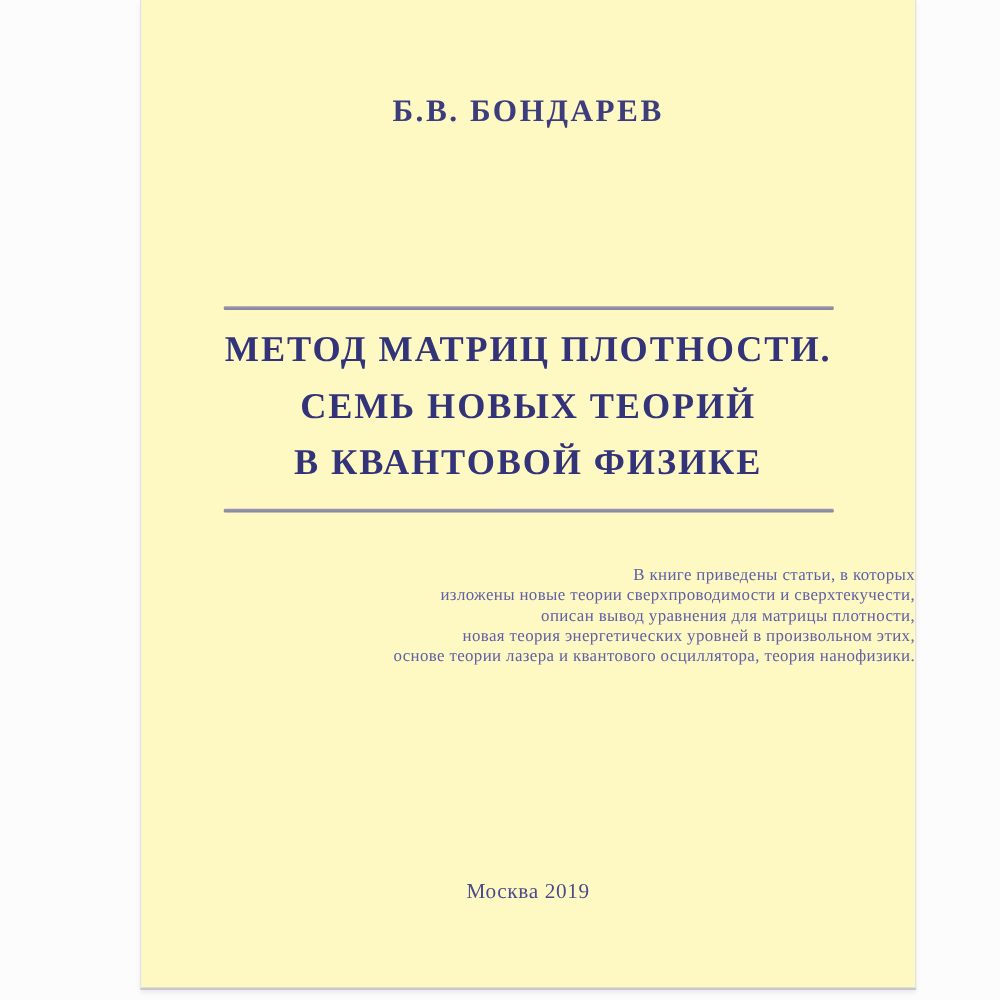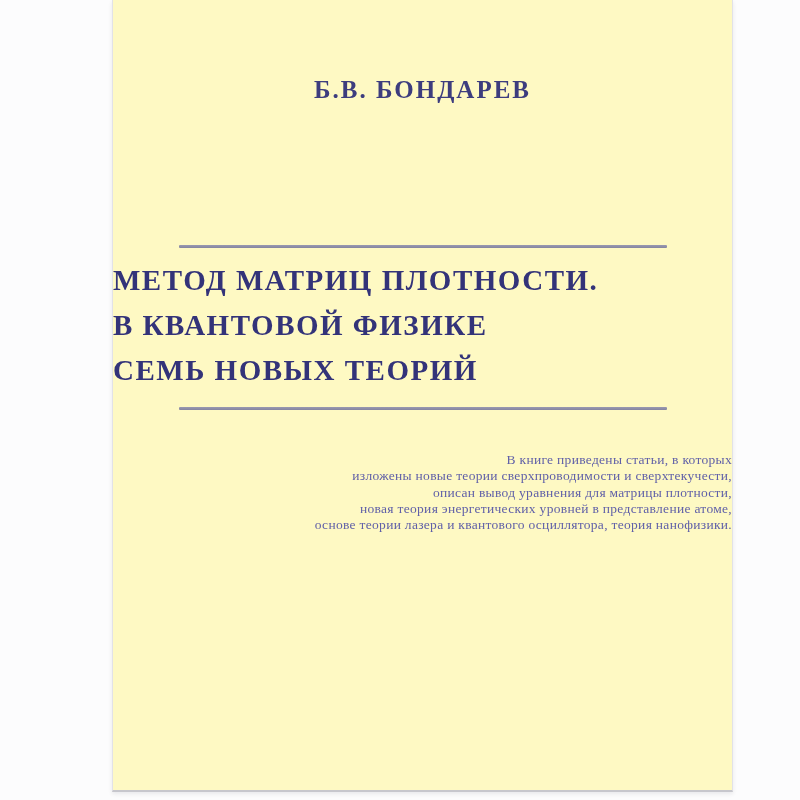--- a/index.html
+++ b/index.html
@@ -55,20 +55,21 @@
     border-radius: 1px;
   }
   .rule-top { top: 245px; }
   .rule-bottom { top: 407px; }
 
   .title {
     position: absolute;
     top: 258px;
     left: 0;
     width: 100%;
+    text-align: center;
     color: #333379;
   }
   .title-line {
     font-size: 29px;
     font-weight: bold;
     letter-spacing: 1.5px;
     line-height: 45px;
   }
 
   .annotation {
@@ -102,29 +103,30 @@
 <div class="scene">
 
   <div class="cover">
 
     <div class="author">Б.В. БОНДАРЕВ</div>
 
     <div class="rule rule-top"></div>
 
     <div class="title">
       <div class="title-line">МЕТОД МАТРИЦ ПЛОТНОСТИ.</div>
+      <div class="title-line">СЕМЬ НОВЫХ ТЕОРИЙ</div>
       <div class="title-line">В КВАНТОВОЙ ФИЗИКЕ</div>
-      <div class="title-line">СЕМЬ НОВЫХ ТЕОРИЙ</div>
     </div>
 
     <div class="rule rule-bottom"></div>
 
     <div class="annotation">
       <div class="annotation-line">В книге приведены статьи, в которых</div>
       <div class="annotation-line">изложены новые теории сверхпроводимости и сверхтекучести,</div>
       <div class="annotation-line">описан вывод уравнения для матрицы плотности,</div>
-      <div class="annotation-line">новая теория энергетических уровней в представление атоме,</div>
+      <div class="annotation-line">новая теория энергетических уровней в произвольном этих,</div>
       <div class="annotation-line">основе теории лазера и квантового осциллятора, теория нанофизики.</div>
     </div>
 
+    <div class="imprint">Москва 2019</div>
 
   </div>
 </div>
 
 </body></html>

